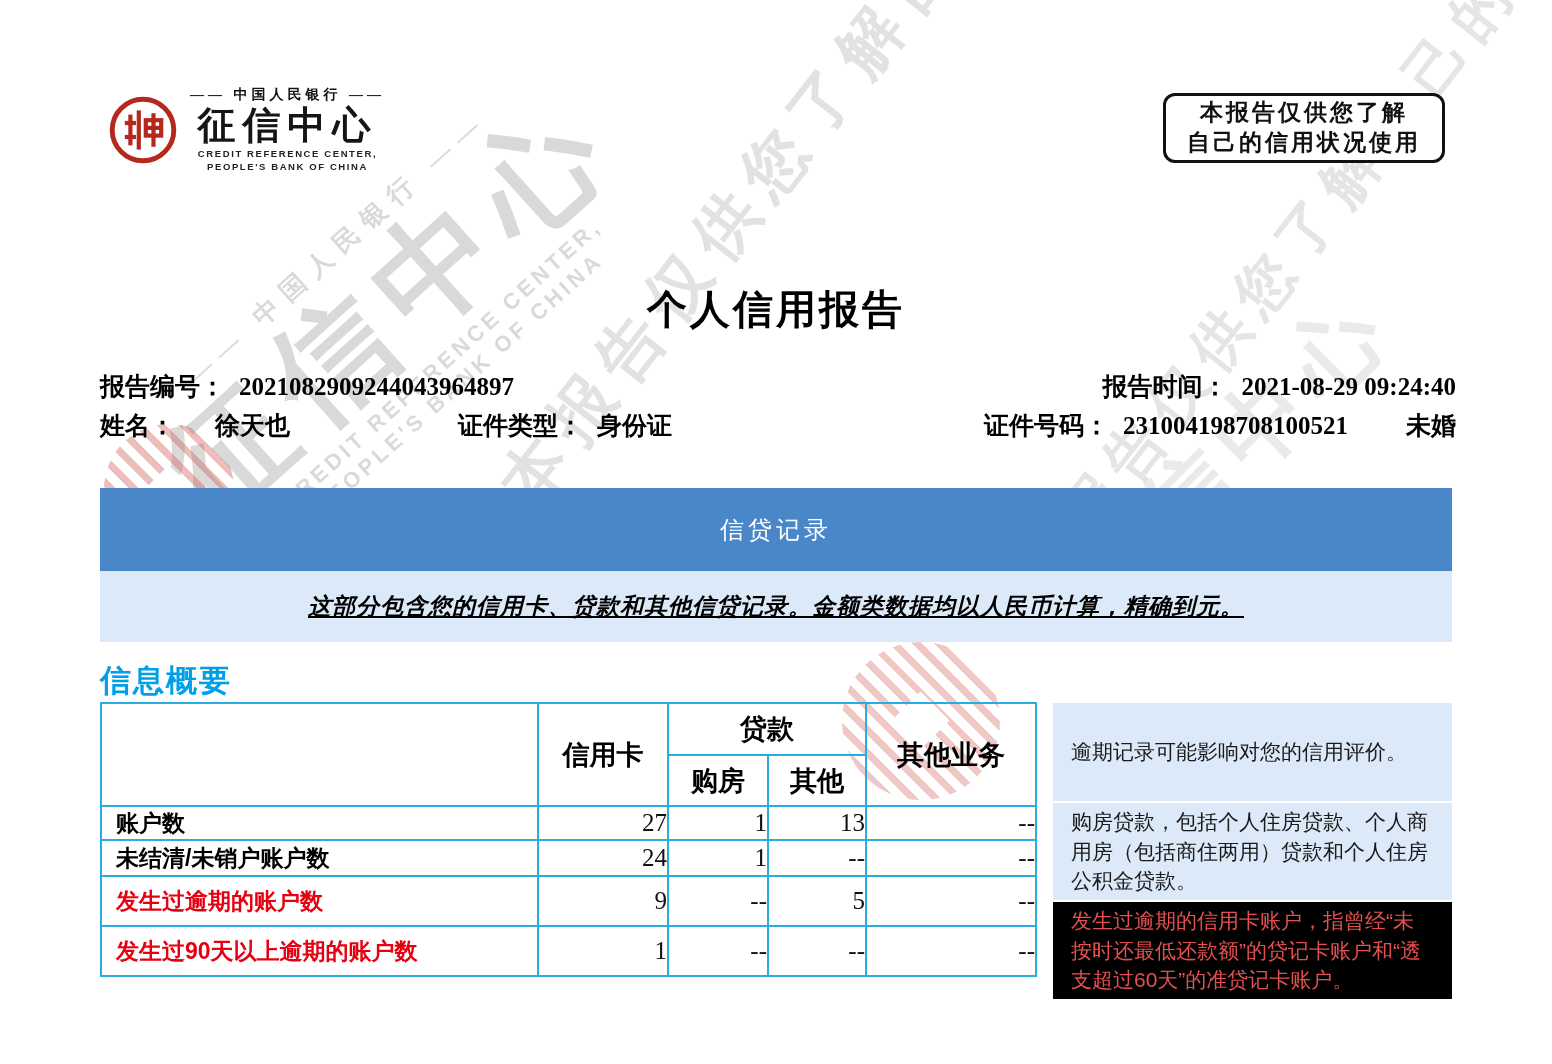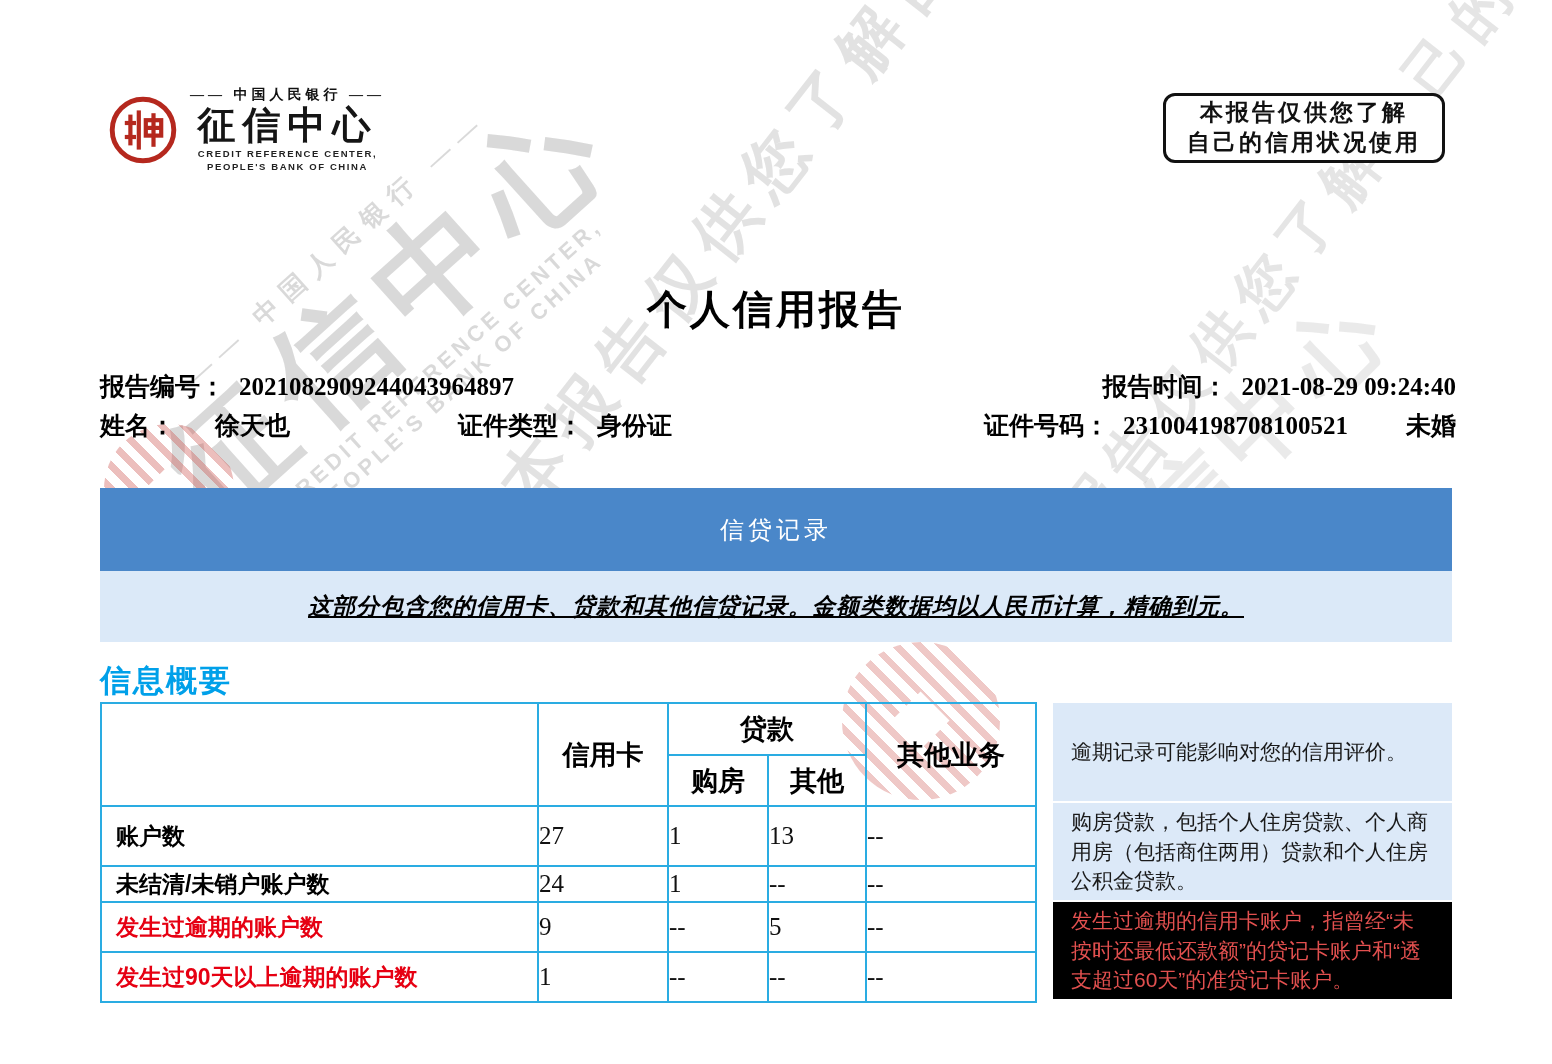--- a/index.html
+++ b/index.html
@@ -68,21 +68,21 @@
     display:flex; align-items:center; justify-content:center;
     font-size:23px; font-weight:bold; font-style:italic; letter-spacing:1px; color:#000; }
 
   
   .summary-heading { position:absolute; left:100px; top:660px; font-size:31px; font-weight:bold; letter-spacing:2px; }
 
   .summary-table { position:absolute; left:100px; top:702px; border-collapse:collapse; table-layout:fixed; background:transparent; }
   .summary-table td { border:2px solid #2aace2; }
   .summary-table .hdr { text-align:center; font-weight:bold; font-size:27px; color:#000; }
   .summary-table .lbl { text-align:left; font-weight:bold; font-size:23px; padding-left:14px; color:#000; }
-  .summary-table .val { text-align:left; font-family:"Liberation Serif", serif; font-size:25px; color:#111; }
+  .summary-table .val { text-align:right; font-family:"Liberation Serif", serif; font-size:25px; color:#111; }
   .summary-table tr.red-row .lbl { color:#e60012; }
 
   .notes { position:absolute; left:1053px; top:703px; width:399px; display:flex; flex-direction:column; gap:2px; }
   .note { height:98px; display:flex; align-items:center; padding:6px 18px;
     font-size:21px; line-height:1.42; color:#1a1a1a; }
   .note + .note { height:97px; }
   .note-red { color:#e2504f; }
 </style>
 </head>
 <body>
@@ -166,21 +166,21 @@
         <tr style="height:52px;">
       <td class="hdr" rowspan="2" style="border-color: rgb(42, 172, 226);"></td>
       <td class="hdr" rowspan="2" style="border-color: rgb(42, 172, 226);">信用卡</td>
       <td class="hdr" colspan="2" style="border-color: rgb(42, 172, 226);">贷款</td>
       <td class="hdr" rowspan="2" style="border-color: rgb(42, 172, 226);">其他业务</td>
     </tr>
     <tr style="height:51px;">
       <td class="hdr" style="border-color: rgb(42, 172, 226);">购房</td>
       <td class="hdr" style="border-color: rgb(42, 172, 226);">其他</td>
     </tr>
-    <tr style="height:60px;">
+    <tr style="height:34px;">
       <td class="lbl" style="border-color: rgb(42, 172, 226);">账户数</td>
       <td class="val" style="border-color: rgb(42, 172, 226);">27</td>
       <td class="val" style="border-color: rgb(42, 172, 226);">1</td>
       <td class="val" style="border-color: rgb(42, 172, 226);">13</td>
       <td class="val" style="border-color: rgb(42, 172, 226);">--</td>
     </tr>
     <tr style="height:36px;">
       <td class="lbl" style="border-color: rgb(42, 172, 226);">未结清/未销户账户数</td>
       <td class="val" style="border-color: rgb(42, 172, 226);">24</td>
       <td class="val" style="border-color: rgb(42, 172, 226);">1</td>

